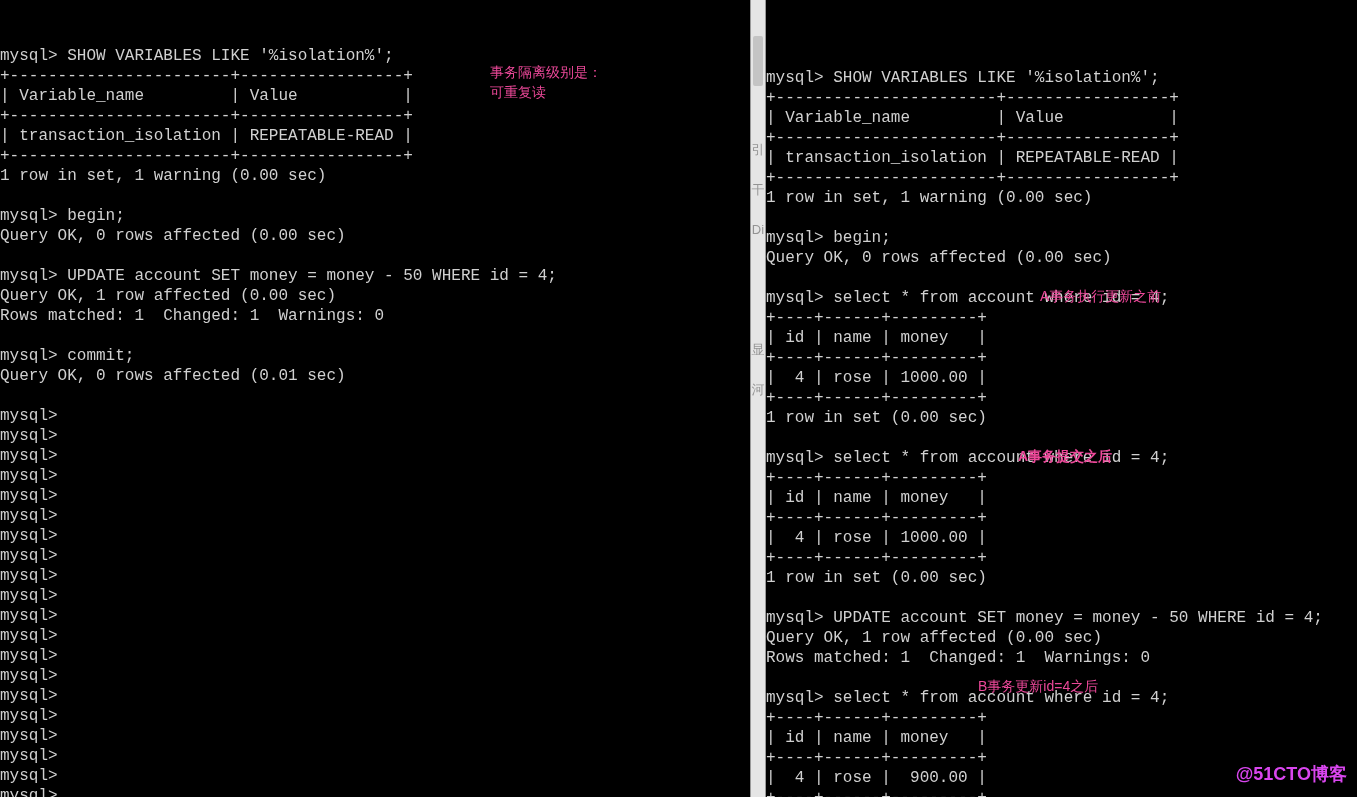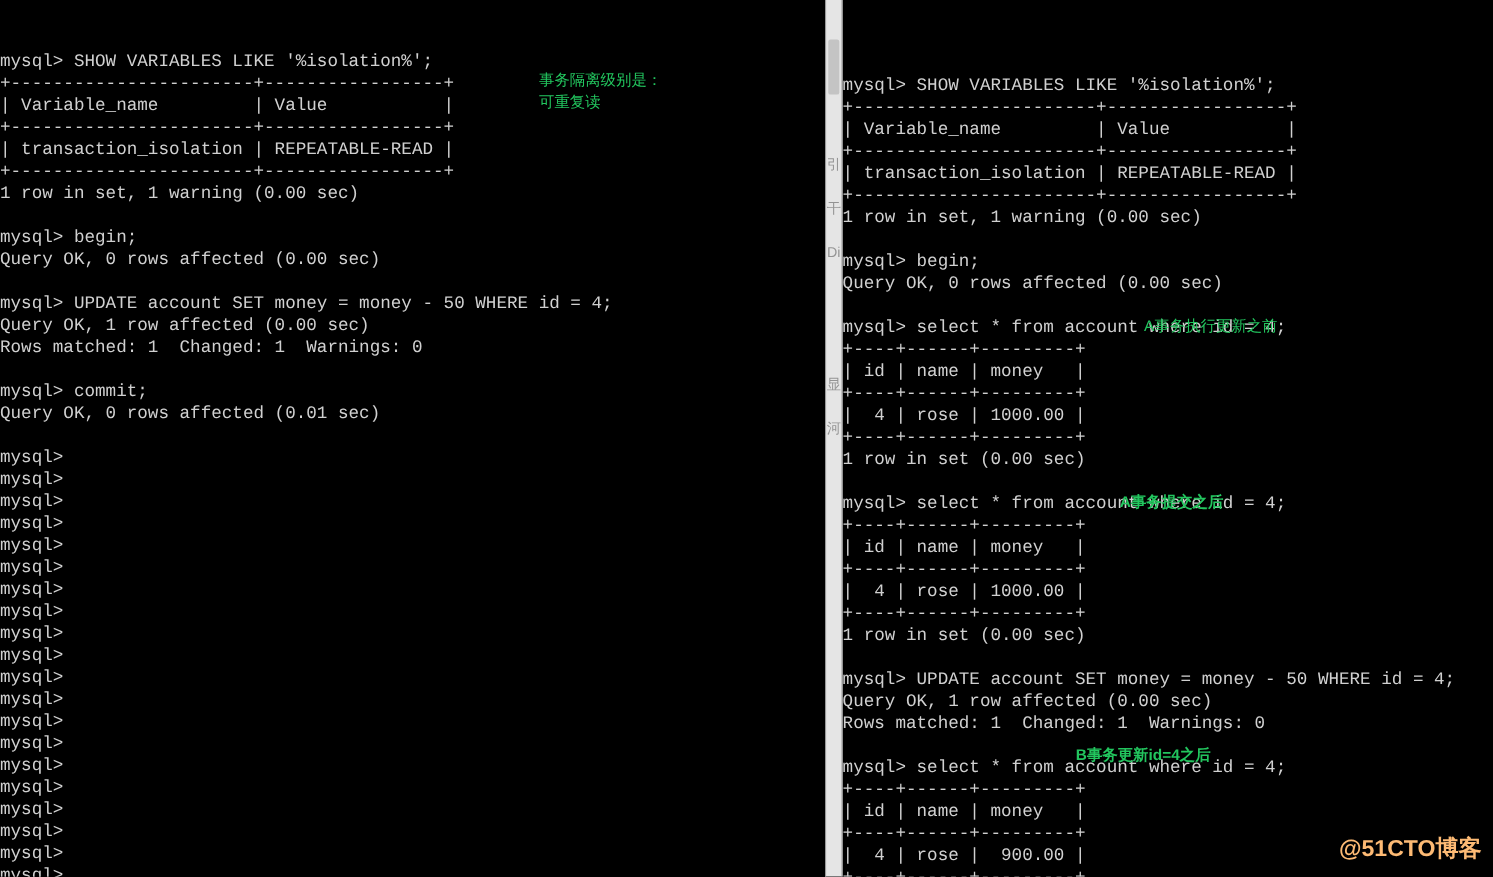--- a/index.html
+++ b/index.html
@@ -27,27 +27,27 @@
     position: absolute; left: 2px; right: 2px; top: 36px; height: 50px;
     background: #c4c4c4; border-radius: 2px;
   }
   .gutter .glyphs {
     position: absolute; left: 0; right: 0; top: 130px; bottom: 0;
     color: #444; font-size: 13px; line-height: 40px; text-align: center;
     font-family: "Segoe UI", Arial, sans-serif;
     opacity: 0.5; overflow: hidden;
   }
   .anno {
-    position: absolute; color: #22c55e;
+    position: absolute; color: #ec4899;
     font-family: "Microsoft YaHei", "SimSun", sans-serif;
     font-size: 14px; line-height: 1.45;
   }
   .watermark {
     position: absolute; right: 10px; bottom: 12px;
-    color: #fdba74; font-family: Arial, sans-serif; font-size: 21px;
+    color: #d946ef; font-family: Arial, sans-serif; font-size: 18px;
     font-weight: bold;
   }
 </style>
 </head>
 <body>
 
 
 
 <div class="pane pane-left">
   <div id="left-content"><div>mysql&gt; SHOW VARIABLES LIKE '%isolation%';</div><div>+-----------------------+-----------------+</div><div>| Variable_name         | Value           |</div><div>+-----------------------+-----------------+</div><div>| transaction_isolation | REPEATABLE-READ |</div><div>+-----------------------+-----------------+</div><div>1 row in set, 1 warning (0.00 sec)</div><div>&nbsp;</div><div>mysql&gt; begin;</div><div>Query OK, 0 rows affected (0.00 sec)</div><div>&nbsp;</div><div>mysql&gt; UPDATE account SET money = money - 50 WHERE id = 4;</div><div>Query OK, 1 row affected (0.00 sec)</div><div>Rows matched: 1  Changed: 1  Warnings: 0</div><div>&nbsp;</div><div>mysql&gt; commit;</div><div>Query OK, 0 rows affected (0.01 sec)</div><div>&nbsp;</div><div>mysql&gt;</div><div>mysql&gt;</div><div>mysql&gt;</div><div>mysql&gt;</div><div>mysql&gt;</div><div>mysql&gt;</div><div>mysql&gt;</div><div>mysql&gt;</div><div>mysql&gt;</div><div>mysql&gt;</div><div>mysql&gt;</div><div>mysql&gt;</div><div>mysql&gt;</div><div>mysql&gt;</div><div>mysql&gt;</div><div>mysql&gt;</div><div>mysql&gt;</div><div>mysql&gt;</div><div>mysql&gt;</div><div>mysql&gt;</div></div>
@@ -59,18 +59,18 @@
 </div>
 
 <div class="pane pane-right">
   <div id="right-content"><div>mysql&gt; SHOW VARIABLES LIKE '%isolation%';</div><div>+-----------------------+-----------------+</div><div>| Variable_name         | Value           |</div><div>+-----------------------+-----------------+</div><div>| transaction_isolation | REPEATABLE-READ |</div><div>+-----------------------+-----------------+</div><div>1 row in set, 1 warning (0.00 sec)</div><div>&nbsp;</div><div>mysql&gt; begin;</div><div>Query OK, 0 rows affected (0.00 sec)</div><div>&nbsp;</div><div>mysql&gt; select * from account where id = 4;</div><div>+----+------+---------+</div><div>| id | name | money   |</div><div>+----+------+---------+</div><div>|  4 | rose | 1000.00 |</div><div>+----+------+---------+</div><div>1 row in set (0.00 sec)</div><div>&nbsp;</div><div>mysql&gt; select * from account where id = 4;</div><div>+----+------+---------+</div><div>| id | name | money   |</div><div>+----+------+---------+</div><div>|  4 | rose | 1000.00 |</div><div>+----+------+---------+</div><div>1 row in set (0.00 sec)</div><div>&nbsp;</div><div>mysql&gt; UPDATE account SET money = money - 50 WHERE id = 4;</div><div>Query OK, 1 row affected (0.00 sec)</div><div>Rows matched: 1  Changed: 1  Warnings: 0</div><div>&nbsp;</div><div>mysql&gt; select * from account where id = 4;</div><div>+----+------+---------+</div><div>| id | name | money   |</div><div>+----+------+---------+</div><div>|  4 | rose |  900.00 |</div><div>+----+------+---------+</div></div>
 </div>
 
 <div class="anno" style="left:490px; top:62px;">事务隔离级别是：
 可重复读</div>
 <div class="anno" style="left:1028px; top:286px;margin-left:12px;">A事务执行更新之前</div>
 <div class="anno" style="left:1018px; top:446px;font-weight:bold;">A事务提交之后</div>
-<div class="anno" style="left:978px; top:676px;font-weight:bold;">B事务更新id=4之后</div>
+<div class="anno" style="left:978px; top:676px;">B事务更新id=4之后</div>
 
 <div class="watermark">@51CTO博客</div>
 
 
 
 
 </body></html>

